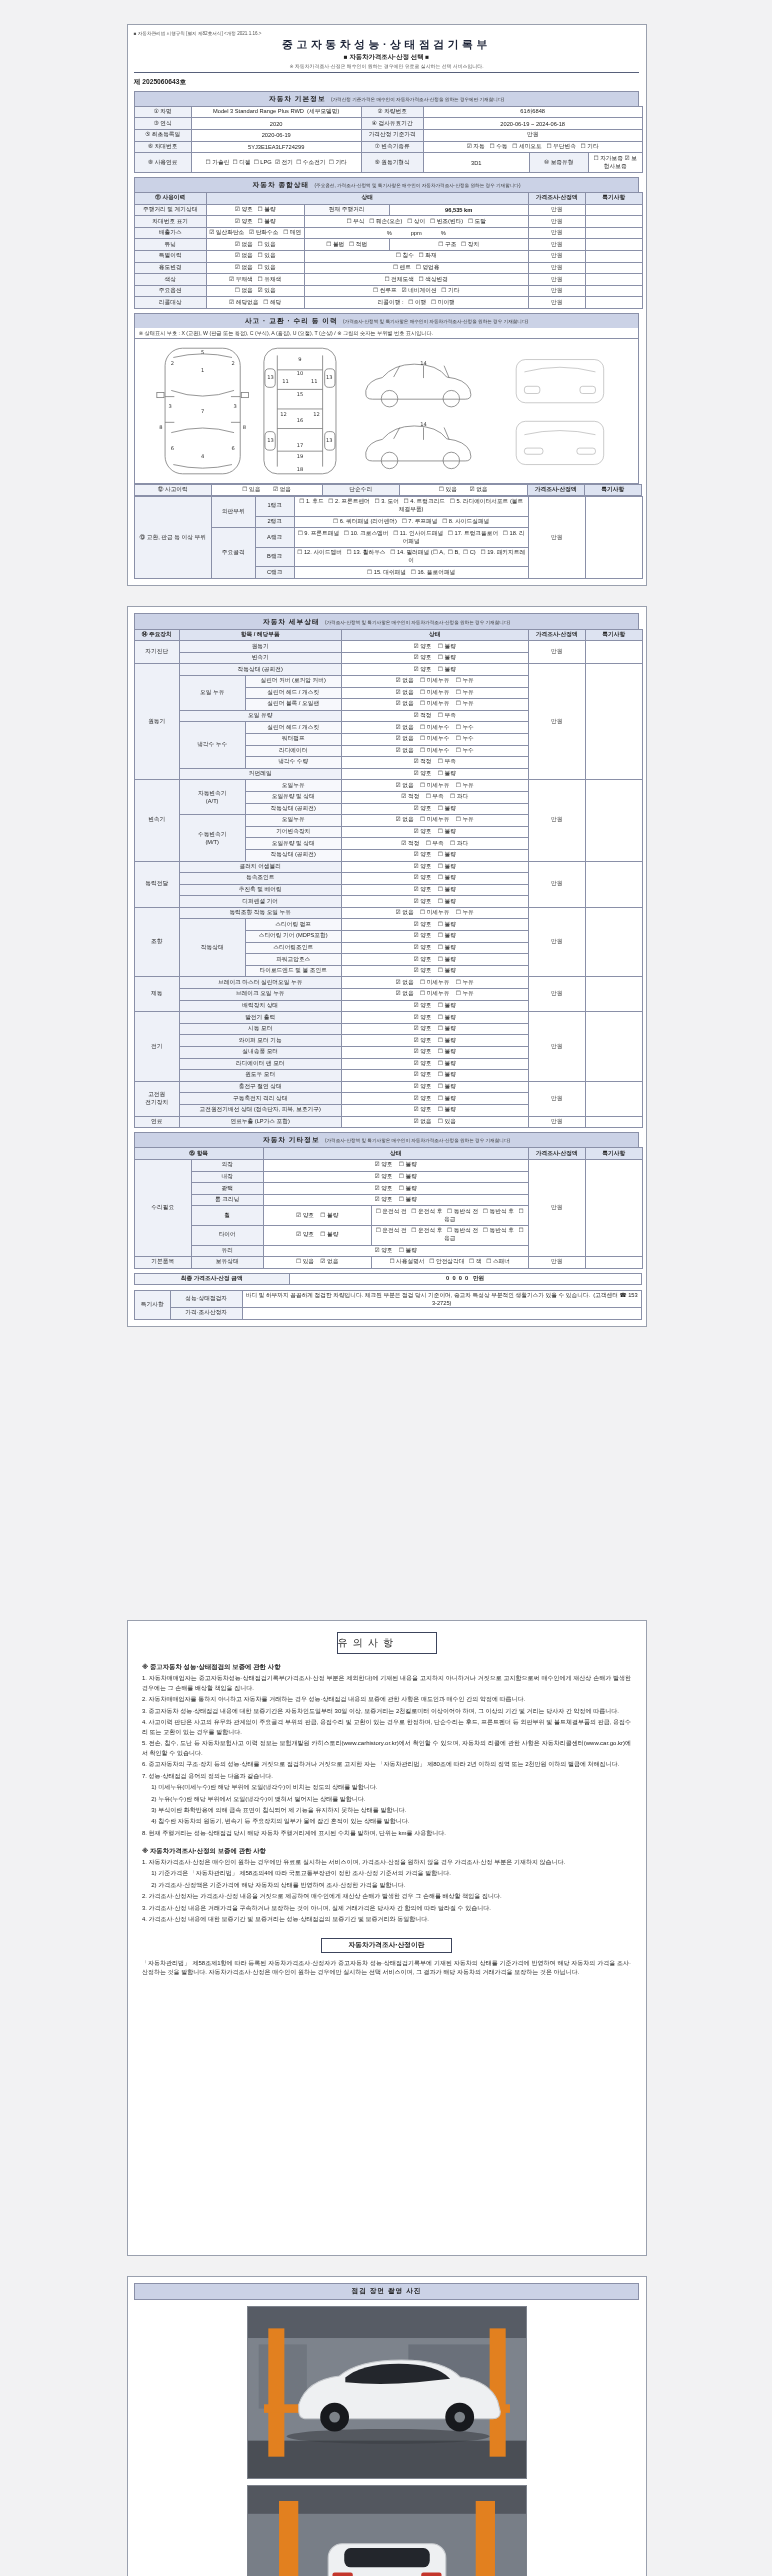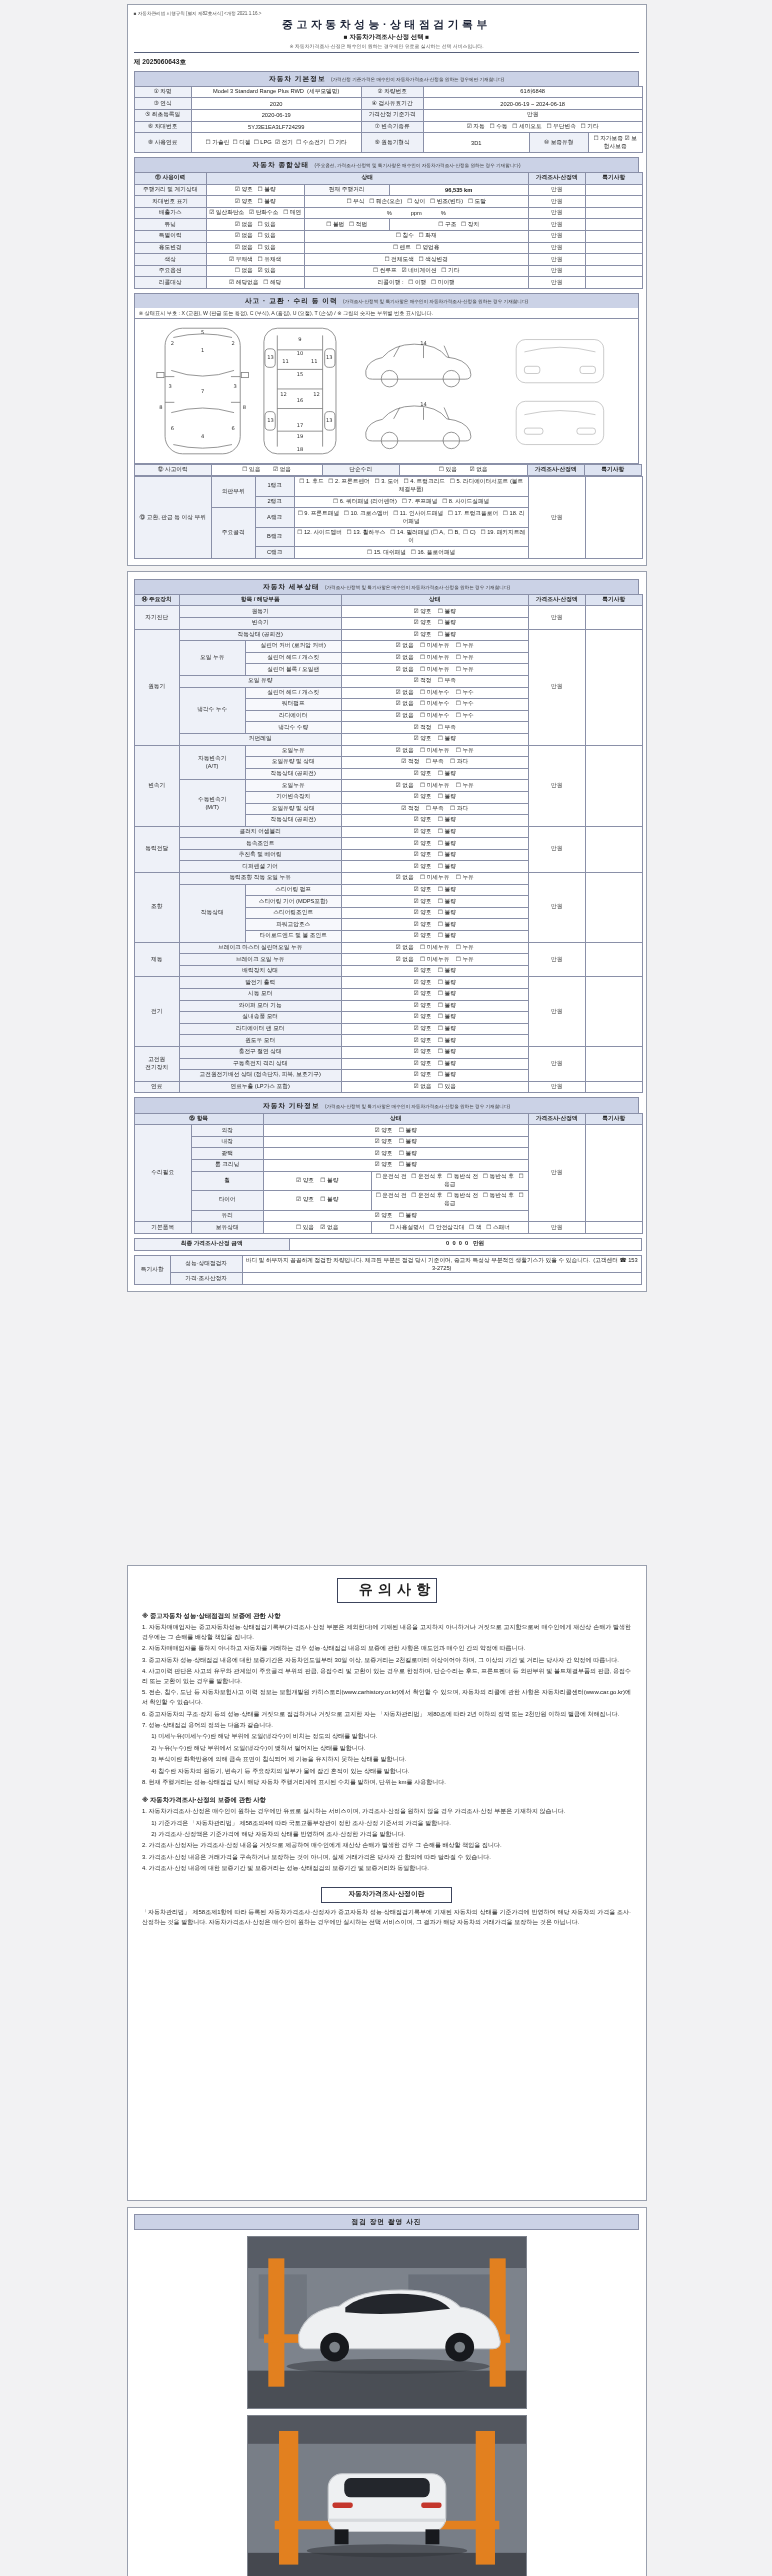--- a/index.html
+++ b/index.html
@@ -1,19 +1,19 @@
 <!DOCTYPE html>
 <html style="font-size:8.2px"><head>
 <meta charset="utf-8">
 <style>
   html,body{margin:0;padding:0;}
   body{width:773px;height:2576px;overflow:hidden;background:#f2f2f3;
        font-family:"Liberation Sans","DejaVu Sans",sans-serif;color:#222;}
   .sheet{width:520px;margin:0 auto;padding-top:4.1px;}
-  .page{background:#fff;border:0.5px solid #9aa0ae;padding:6.2px;margin-bottom:5.2px;box-sizing:border-box;}
+  .page{background:#fff;border:0.5px solid #9aa0ae;padding:6.2px;margin-bottom:5.2px;box-sizing:border-box;margin-top:20px;}
   .form-ref{font-size:4.6px;color:#555;text-align:left;}
   .doc-header{border-bottom:1px solid #57607a;padding-bottom:3.1px;margin-bottom:3.1px;}
   .doc-title{margin:2.1px 0 1px;text-align:center;font-size:10.8px;font-weight:bold;letter-spacing:3.6px;color:#1d2438;}
   .doc-sub{text-align:center;font-size:6.4px;font-weight:bold;margin:1px 0;}
   .doc-note{text-align:center;font-size:4.9px;color:#555;}
   .doc-no{font-size:6.7px;font-weight:bold;margin:4.1px 0 2.1px;}
   .band{background:#cbd2e6;border:0.5px solid #8a90a8;border-bottom:none;text-align:center;padding:2.1px 1px;margin-top:4.1px;}
   .band-title{font-size:6.7px;font-weight:bold;letter-spacing:1px;}
   .band-note{font-size:4.6px;font-weight:normal;color:#333;margin-left:3.1px;}
   table.tbl{width:100%;border-collapse:collapse;table-layout:fixed;}
@@ -30,22 +30,22 @@
   td.odo{border:1px solid #d86a5f;font-weight:bold;color:#111;}
   .legend{font-size:5.2px;color:#333;border:0.5px solid #8a90a8;border-top:none;padding:1.5px 4.1px;text-align:left;background:#fff;}
   .diagram-wrap{border:0.5px solid #8a90a8;border-top:none;padding:2.1px 0;}
   .diagram-wrap svg{display:block;margin:0 auto;}
   .dn{font-size:10px;fill:#333;text-anchor:middle;font-family:"DejaVu Sans",sans-serif;}
   .outline{fill:none;stroke:#777;stroke-width:1.5;}
   .outline-thin{fill:none;stroke:#999;stroke-width:1;}
   .big-gap{height:268px;}
   
   .notes-page{min-height:636px;padding:10.3px 14.4px;}
-  .notes-title{width:98px;margin:1px auto 8.2px;border:0.8px solid #3c445c;text-align:right;font-weight:bold;
-               font-size:14px;padding:2.6px 0;letter-spacing:5.2px;}
+  .notes-title{width:98px;margin:1px auto 8.2px;border:0.8px solid #3c445c;text-align:left;font-weight:normal;
+               font-size:10px;padding:2.6px 0;letter-spacing:5.2px;}
   .li{font-size:6px;line-height:1.65;margin:1.5px 0;text-align:justify;}
   .li.h{font-weight:bold;margin-top:7.2px;font-size:6.4px;}
   .li.sub{margin-left:9.3px;}
   .def-box{margin-top:13.4px;}
   .def-title{width:129px;margin:0 auto 5.2px;border:0.8px solid #3c445c;text-align:center;font-weight:bold;
              font-size:6.7px;padding:2.1px 0;}
   .def-text{font-size:6px;line-height:1.65;text-align:justify;}
   
   .photos-band{margin-top:0;border-bottom:0.5px solid #8a90a8;}
   .photo{width:278px;margin:6.2px auto;border:0.5px solid #7d828c;background:#000;}

